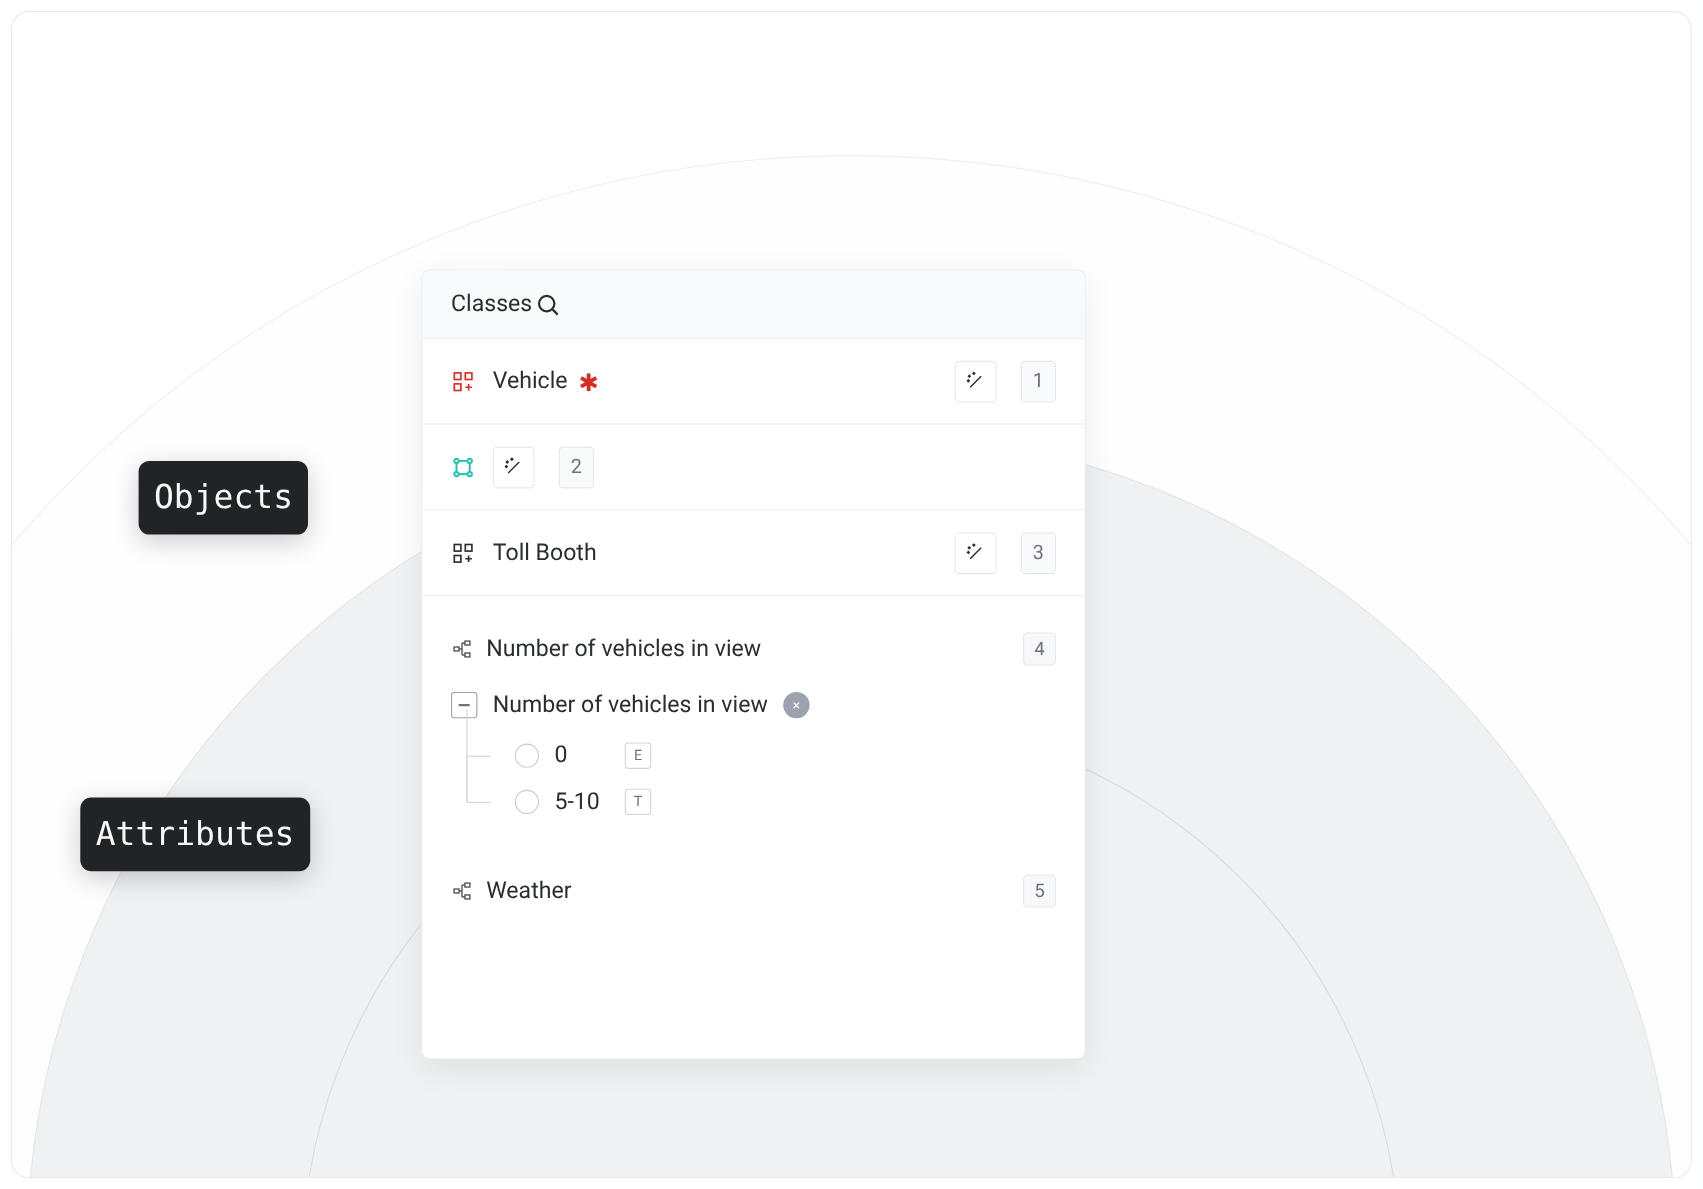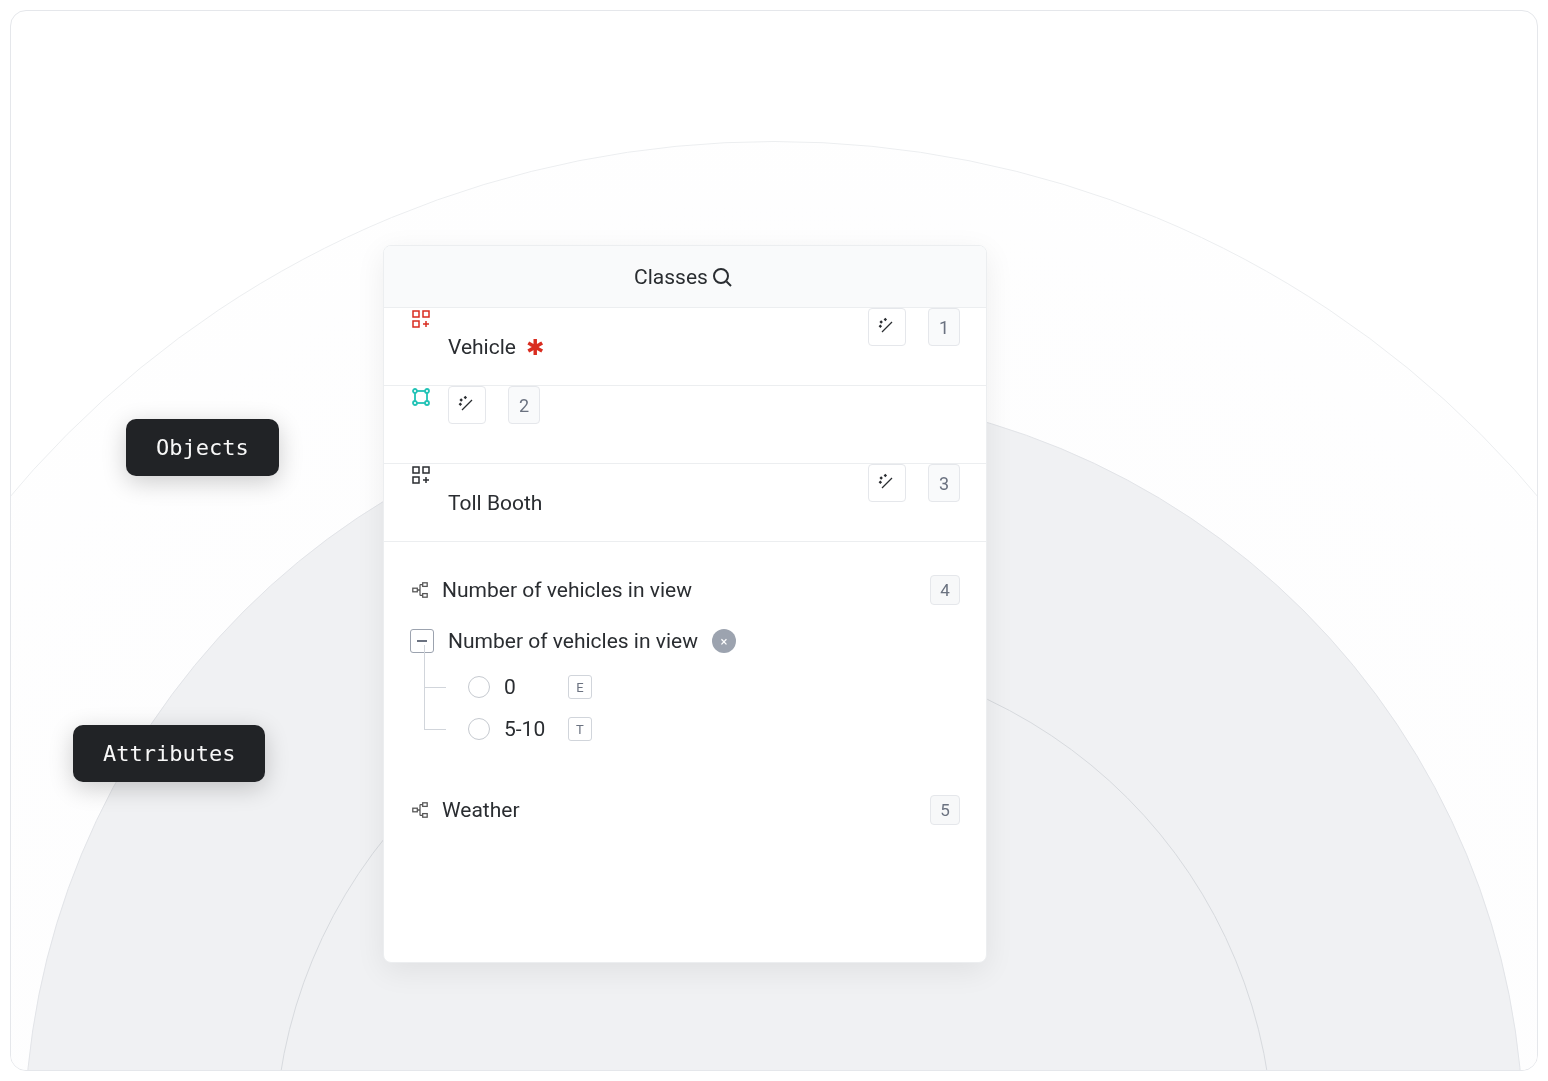--- a/index.html
+++ b/index.html
@@ -41,38 +41,39 @@
   flex-direction: column;
   overflow: hidden;
 }
 .panel-header {
   height: 62px;
   background: #f9fafb;
   border-bottom: 1px solid #eceef0;
   display: flex;
   align-items: center;
   padding: 0 26px 0 26px;
-  justify-content: center;
+  justify-content: flex-start;
 }
 .panel-title {
   font-size: 21px;
   color: #2a2d31;
   font-weight: 400;
 }
 .search-btn {
   width: 28px; height: 28px;
   display: flex; align-items: center; justify-content: center;
   color: #2a2d31;
   cursor: pointer;
 }
 
 .class-row {
   height: 78px;
   border-bottom: 1px solid #eceef0;
   display: flex;
+  align-items: center;
   padding: 0 26px;
   gap: 16px;
 }
 .class-icon {
   width: 22px; height: 22px;
   display: flex; align-items: center; justify-content: center;
 }
 .class-label {
   font-size: 21px;
   color: #2a2d31;
@@ -193,22 +194,22 @@
 }
 
 .section-divider { height: 24px; }
 
 
 .float-label {
   position: absolute;
   background: #212326;
   color: #f8f8f8;
   font-family: ui-monospace, "SFMono-Regular", Menlo, Consolas, monospace;
-  font-size: 22px;
-  padding: 16px 30px;
+  font-size: 30px;
+  padding: 16px 14px;
   border-radius: 10px;
   box-shadow: 0 6px 24px rgba(0,0,0,0.2);
 }
 .fl-objects { left: 115px; top: 408px; }
 .fl-attributes { left: 62px; top: 714px; }
 .fl-classifications { left: 1001px; top: 670px; }
 </style>
 </head>
 <body>
 

